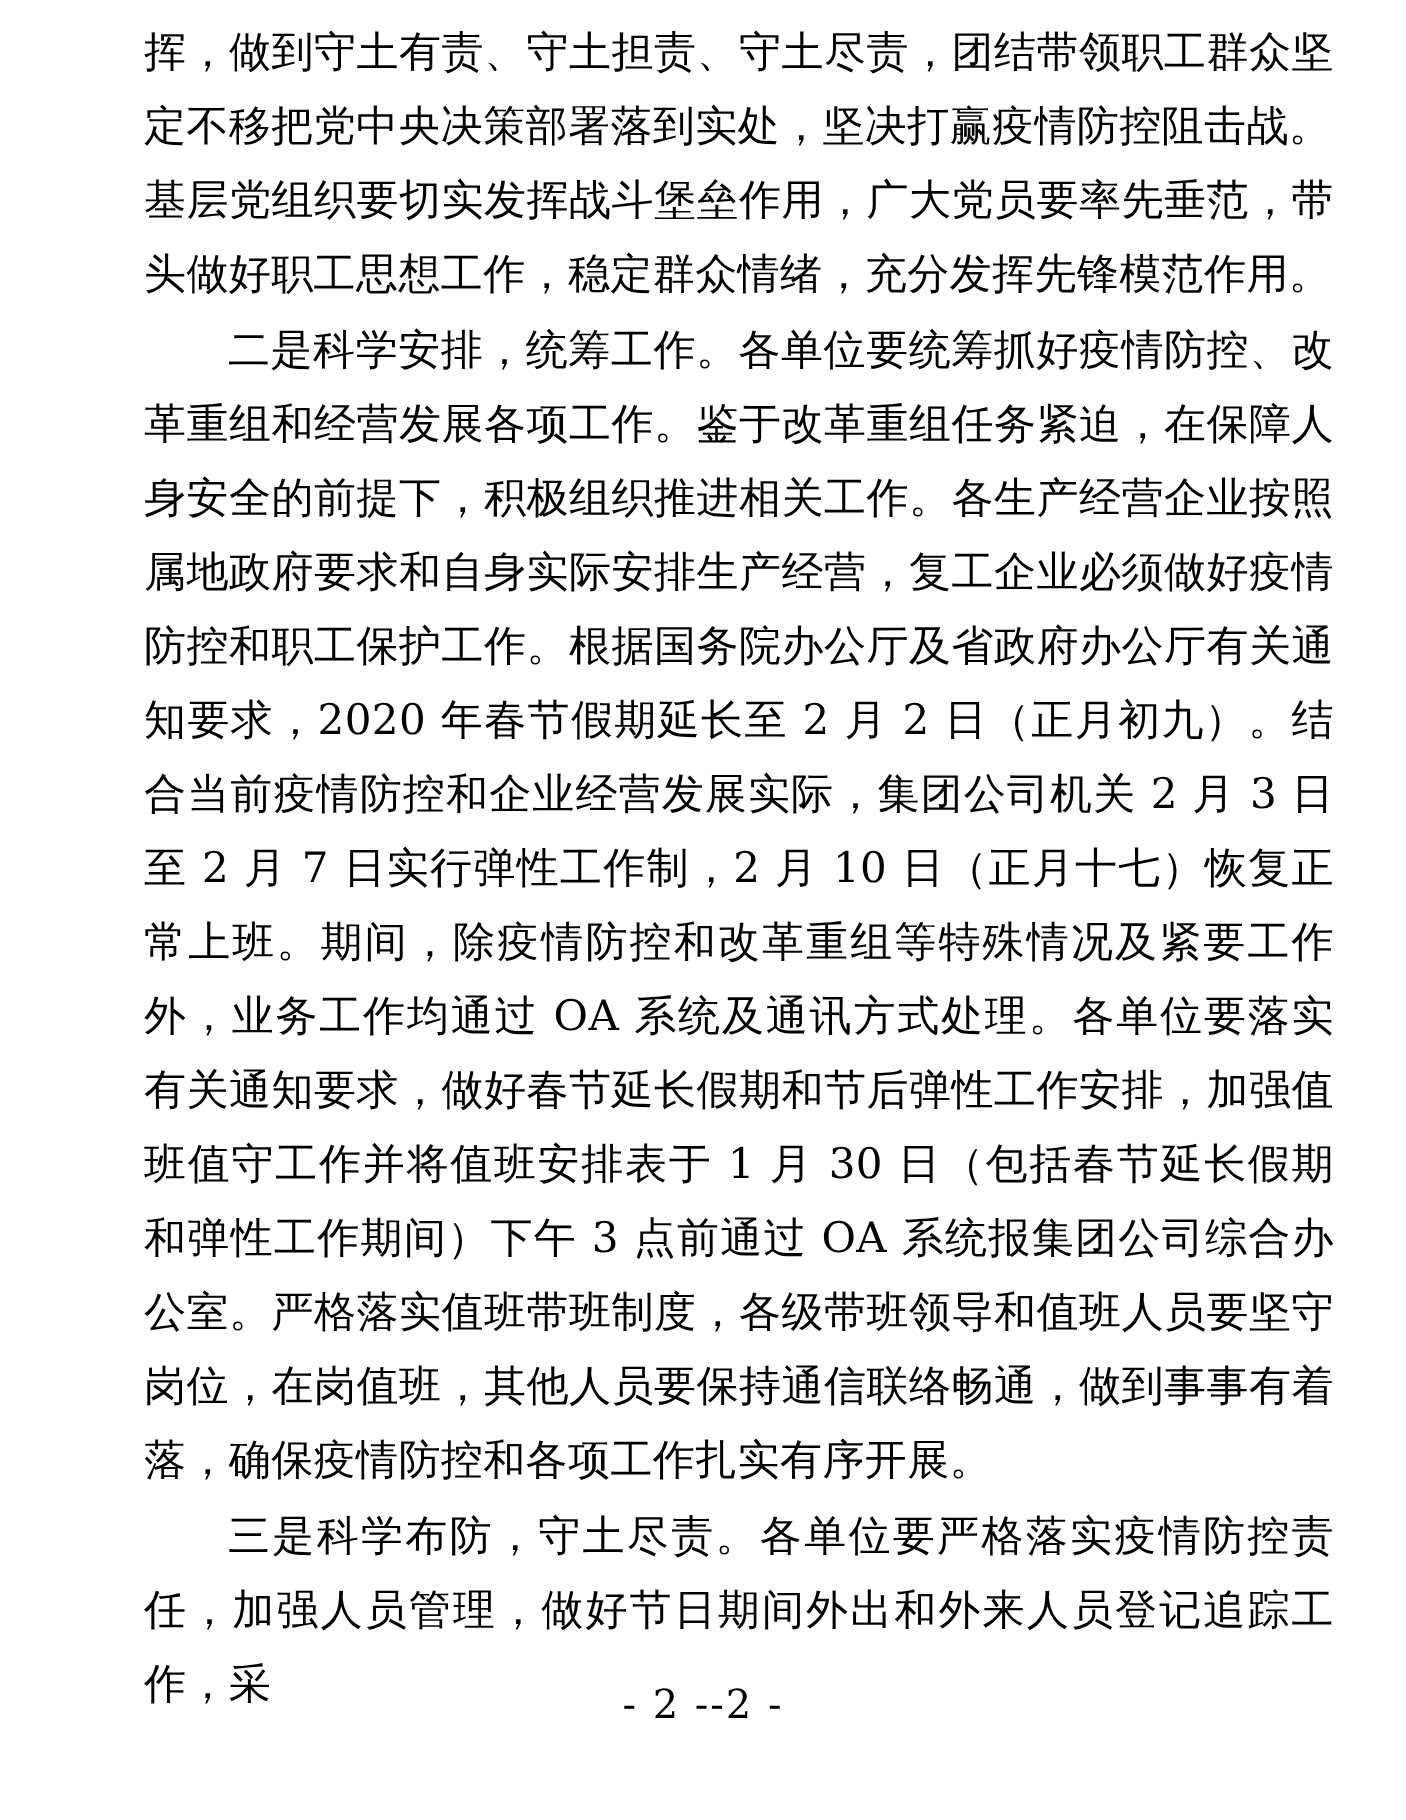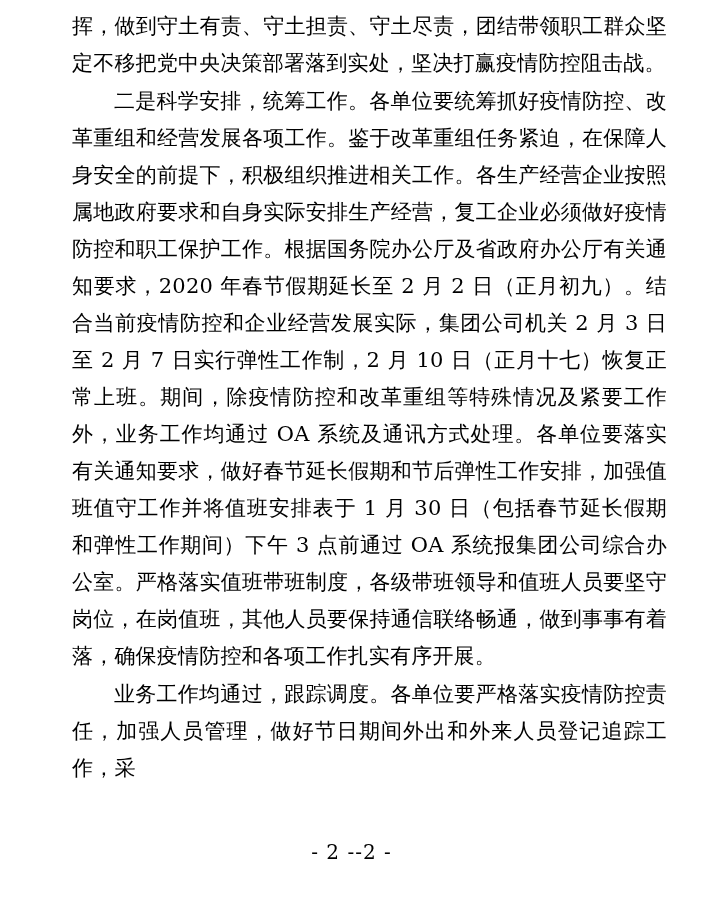--- a/index.html
+++ b/index.html
@@ -57,28 +57,29 @@
 </style>
 </head>
 <body>
 
 <div class="page">
 
   <div class="body-text">
 
     <p class="para" style="text-indent:0">挥，做到守土有责、守土担责、守土尽责，团结带领职工群众坚定不移把党中央决策部署落到实处，坚决打赢疫情防控阻击战。</p>
 
+    <p class="para" style="text-indent:0">基层党组织要切实发挥战斗堡垒作用，广大党员要率先垂范，带头做好职工思想工作，稳定群众情绪，充分发挥先锋模范作用。</p>
 
     <div class="gap"></div>
 
     <p class="para"><span class="bold">二是科学安排，统筹工作。</span><span>各单位要统筹抓好疫情防控、改革重组和经营发展各项工作。鉴于改革重组任务紧迫，在保障人身安全的前提下，积极组织推进相关工作。各生产经营企业按照属地政府要求和自身实际安排生产经营，复工企业必须做好疫情防控和职工保护工作。根据国务院办公厅及省政府办公厅有关通知要求，2020 年春节假期延长至 2 月 2 日（正月初九）。结合当前疫情防控和企业经营发展实际，集团公司机关 2 月 3 日至 2 月 7 日实行弹性工作制，2 月 10 日（正月十七）恢复正常上班。期间，除疫情防控和改革重组等特殊情况及紧要工作外，业务工作均通过 OA 系统及通讯方式处理。各单位要落实有关通知要求，做好春节延长假期和节后弹性工作安排，加强值班值守工作并将值班安排表于 1 月 30 日（包括春节延长假期和弹性工作期间）下午 3 点前通过 OA 系统报集团公司综合办公室。严格落实值班带班制度，各级带班领导和值班人员要坚守岗位，在岗值班，其他人员要保持通信联络畅通，做到事事有着落，确保疫情防控和各项工作扎实有序开展。</span></p>
 
     <div class="gap"></div>
 
-    <p class="para"><span class="bold">业务工作均通过，跟踪调度。</span><span>各单位要严格落实疫情防控责任，加强人员管理，做好节日期间外出和外来人员登记追踪工作，采</span></p>
+    <p class="para"><span class="bold">三是科学布防，守土尽责。</span><span>各单位要严格落实疫情防控责任，加强人员管理，做好节日期间外出和外来人员登记追踪工作，采</span></p>
 
   </div>
 
   <div class="footer">
     <span class="pagenum">- 2 --2 -</span>
   </div>
 
 </div>
 
 </body></html>

